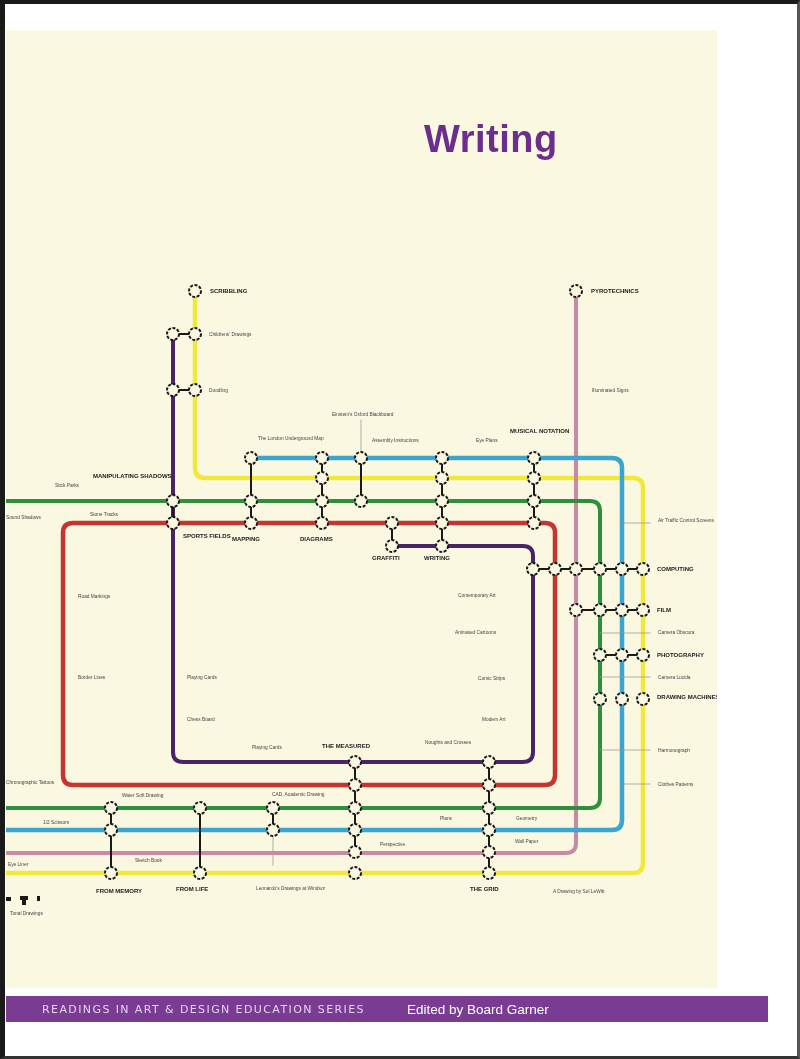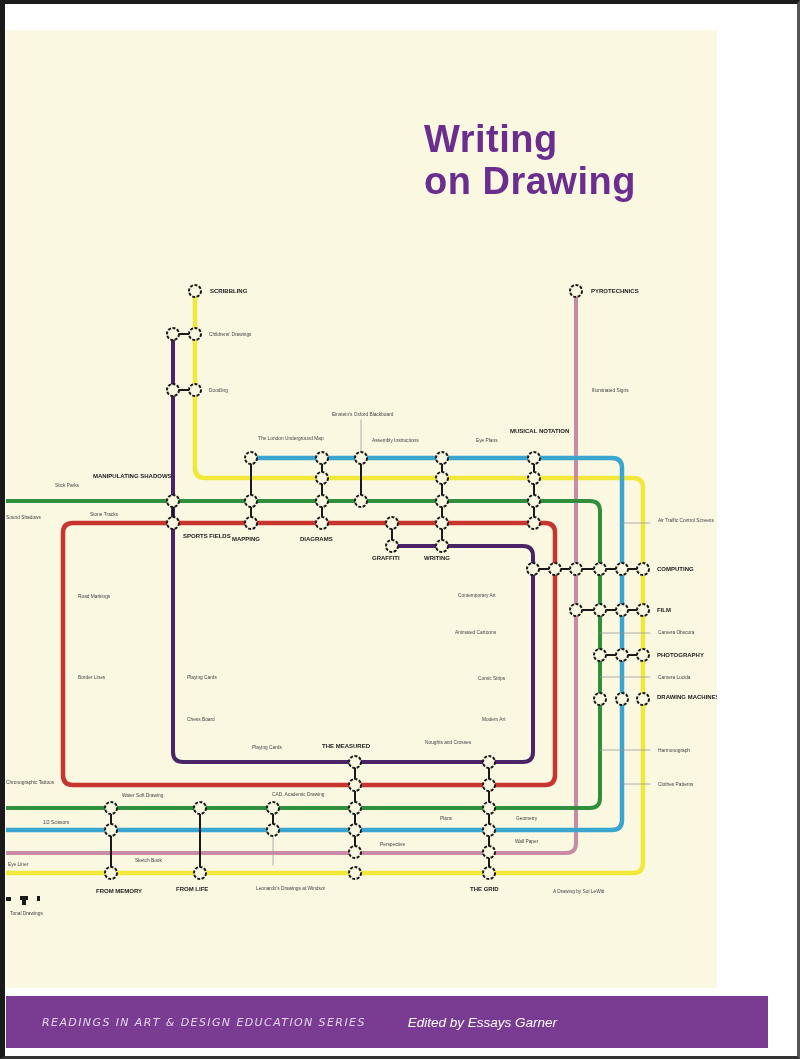--- a/index.html
+++ b/index.html
@@ -2,21 +2,21 @@
 <html><head>
 <meta charset="utf-8">
 <style>
   html,body{margin:0;padding:0;background:#ffffff;}
   body{width:800px;height:1059px;position:relative;overflow:hidden;font-family:"Liberation Sans",sans-serif;}
   .frame{position:absolute;left:0;top:0;width:800px;height:1059px;box-sizing:border-box;border-top:4px solid #1a1a1a;border-left:5px solid #1a1a1a;border-right:3px solid #555;border-bottom:3px solid #333;background:#fff;}
   .cover{position:absolute;left:6px;top:30px;width:711px;height:958px;background:#fbf8e2;overflow:hidden;}
   .title{position:absolute;left:418px;top:88px;margin:0;color:#6b2e8f;font-family:"Liberation Sans",sans-serif;font-weight:bold;font-size:38px;line-height:42px;letter-spacing:0.5px;}
   .subtitle{position:absolute;left:418px;top:188px;margin:0;color:#3a3a3a;font-family:"Liberation Sans",sans-serif;font-size:14.5px;letter-spacing:-0.2px;}
   svg.map{position:absolute;left:0;top:0;}
-  .band{position:absolute;left:6px;top:996px;width:762px;height:52px;background:#7a3c93;display:flex;align-items:center;font-style:italic;}
+  .band{position:absolute;left:6px;top:996px;width:762px;height:26px;background:#7a3c93;display:flex;align-items:center;}
   .series{margin-left:36px;color:#e3d3ee;font-family:"DejaVu Sans",sans-serif;font-size:11px;letter-spacing:1.4px;}
   .editor{margin-left:42px;color:#fff;font-family:"Liberation Sans",sans-serif;font-size:13.5px;}
 </style>
 </head>
 <body>
 
 <div class="frame"></div>
 
 <div class="cover">
   <svg class="map" width="762" height="958" viewBox="6 30 762 958" xmlns="http://www.w3.org/2000/svg">
@@ -193,20 +193,19 @@
     <g fill="#1a1a1a">
       <rect x="6" y="897" width="5" height="4"></rect>
         <rect x="20" y="896" width="8" height="4"></rect>
         <rect x="22" y="899" width="4" height="6"></rect>
         <rect x="37" y="896" width="3" height="5"></rect>
     </g>
   </svg>
 
   <h1 class="title">
     <span>Writing</span><br>
-    <span>on Drawing</span>
   </h1>
 </div>
 
 <div class="band">
   <span class="series">READINGS IN ART &amp; DESIGN EDUCATION SERIES</span>
-  <span class="editor">Edited by Essays Garner</span>
+  <span class="editor">Edited by Board Garner</span>
 </div>
 
 </body></html>

